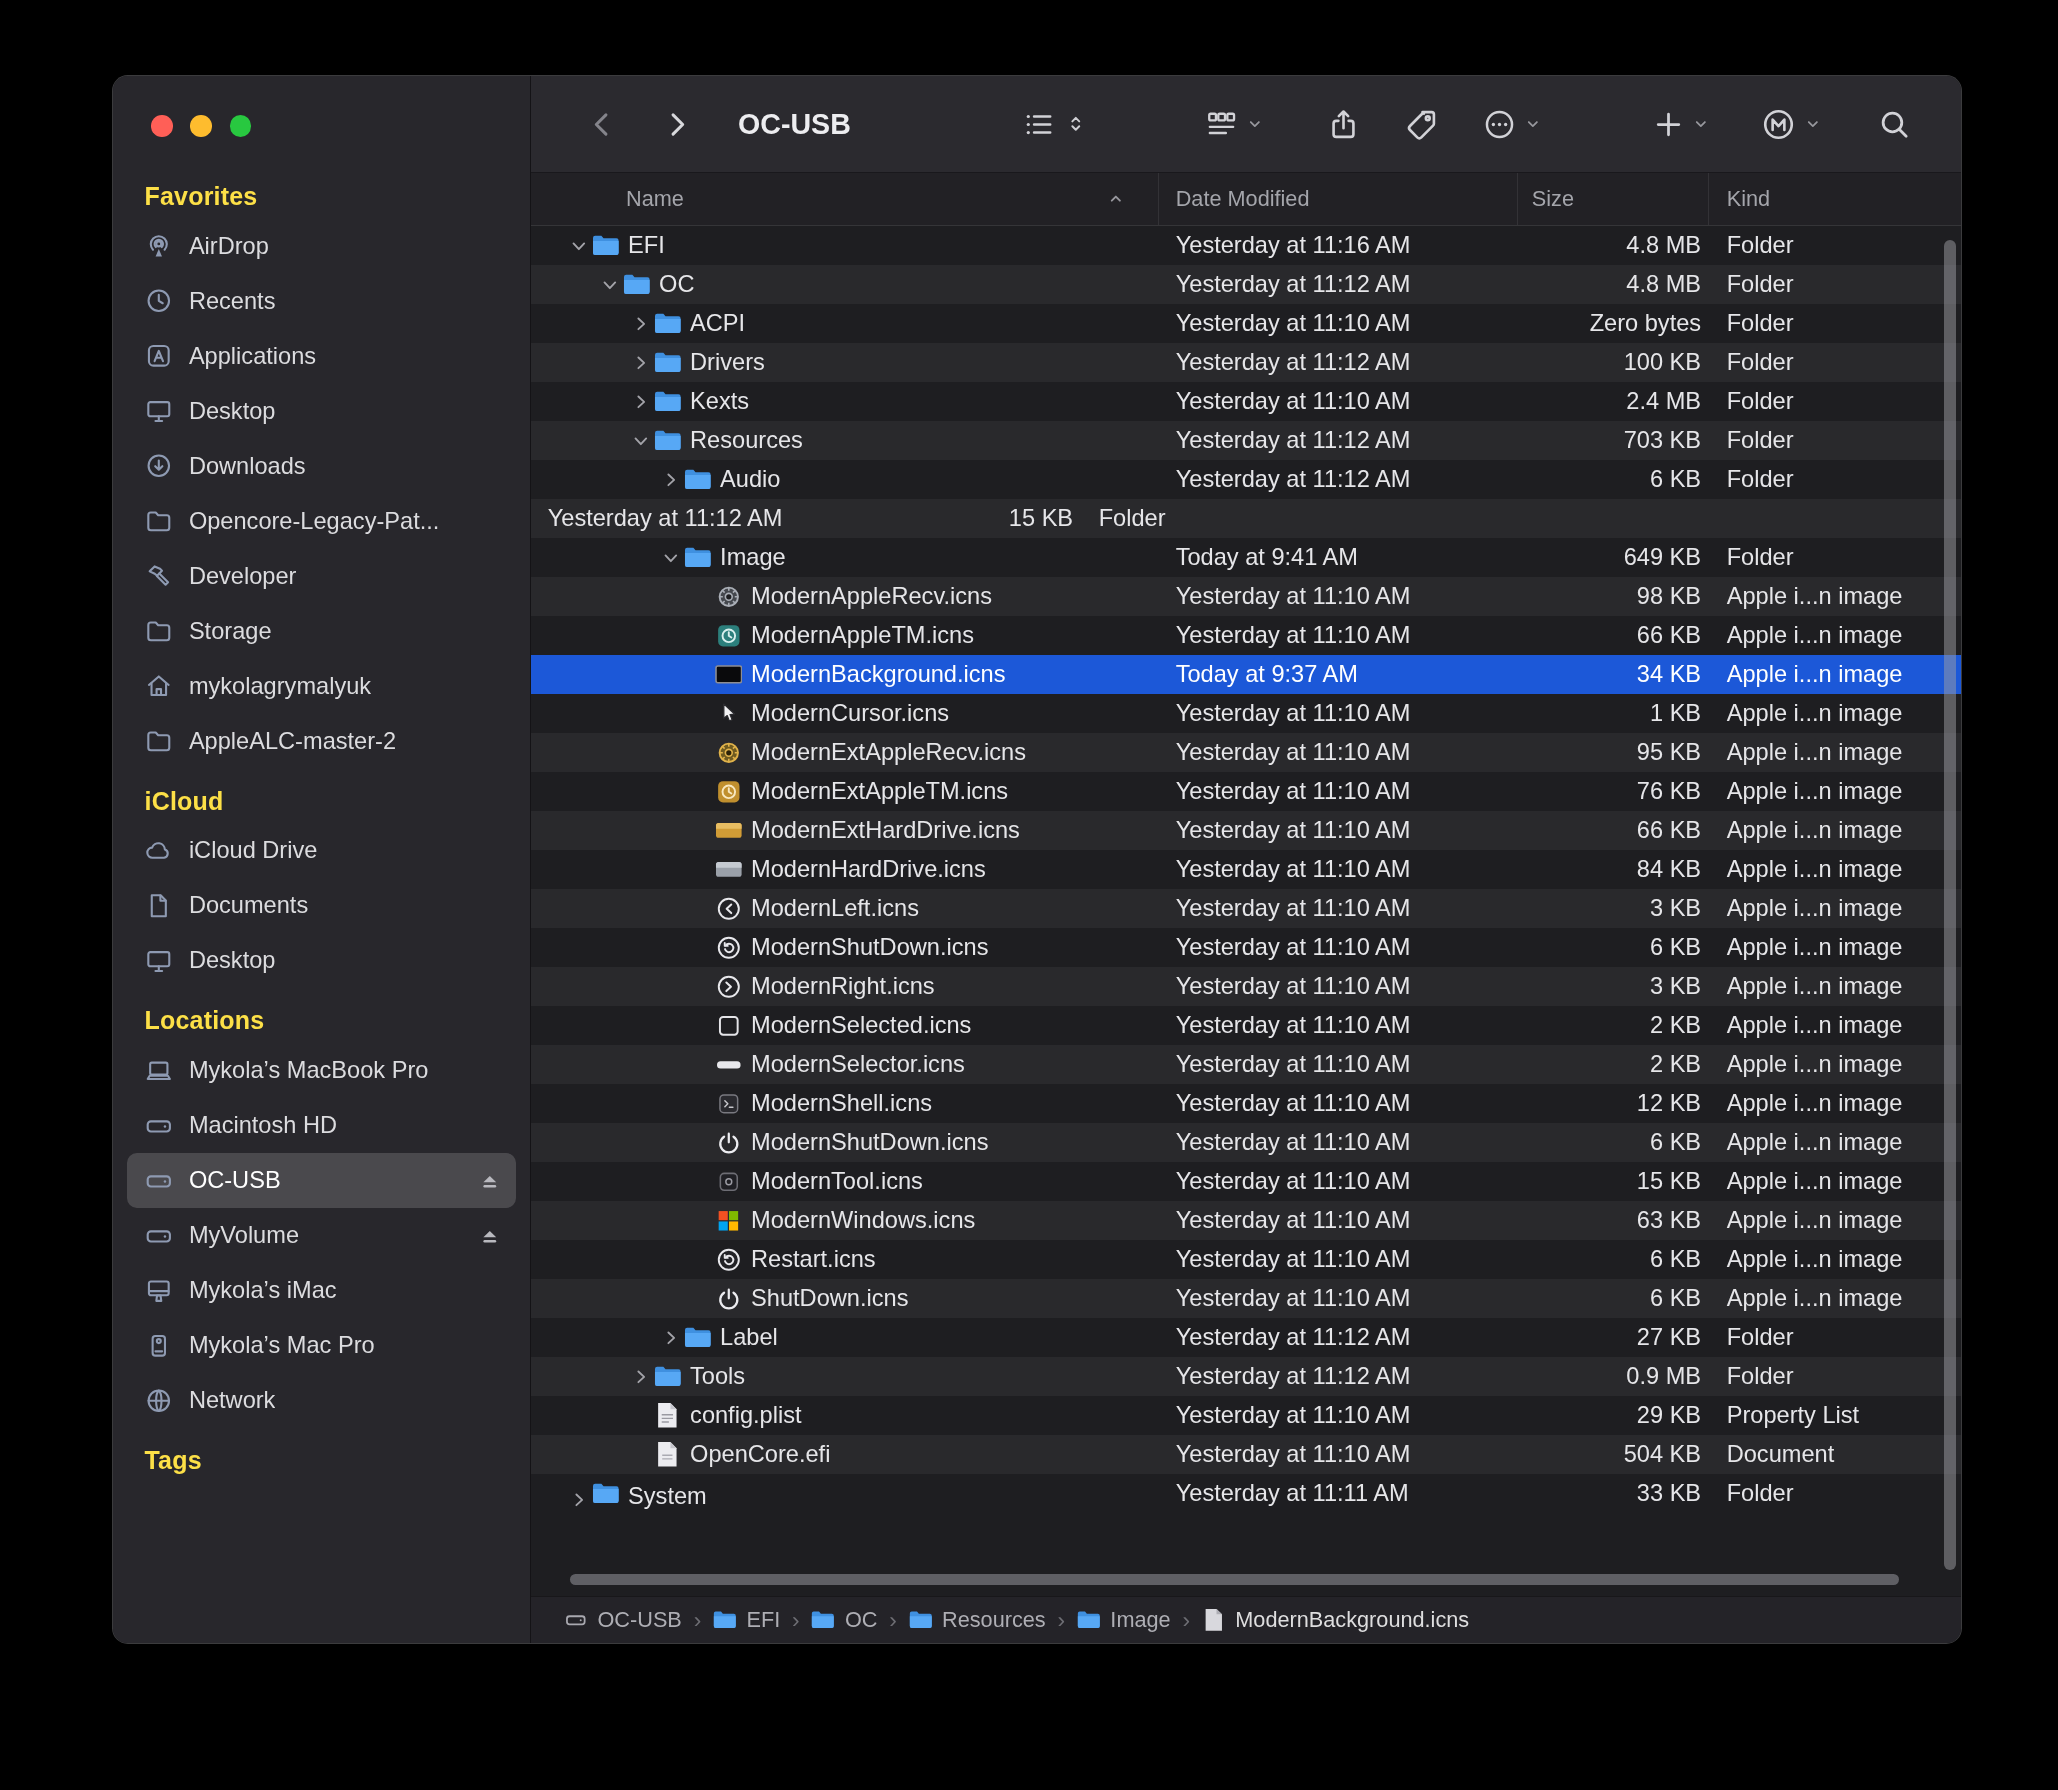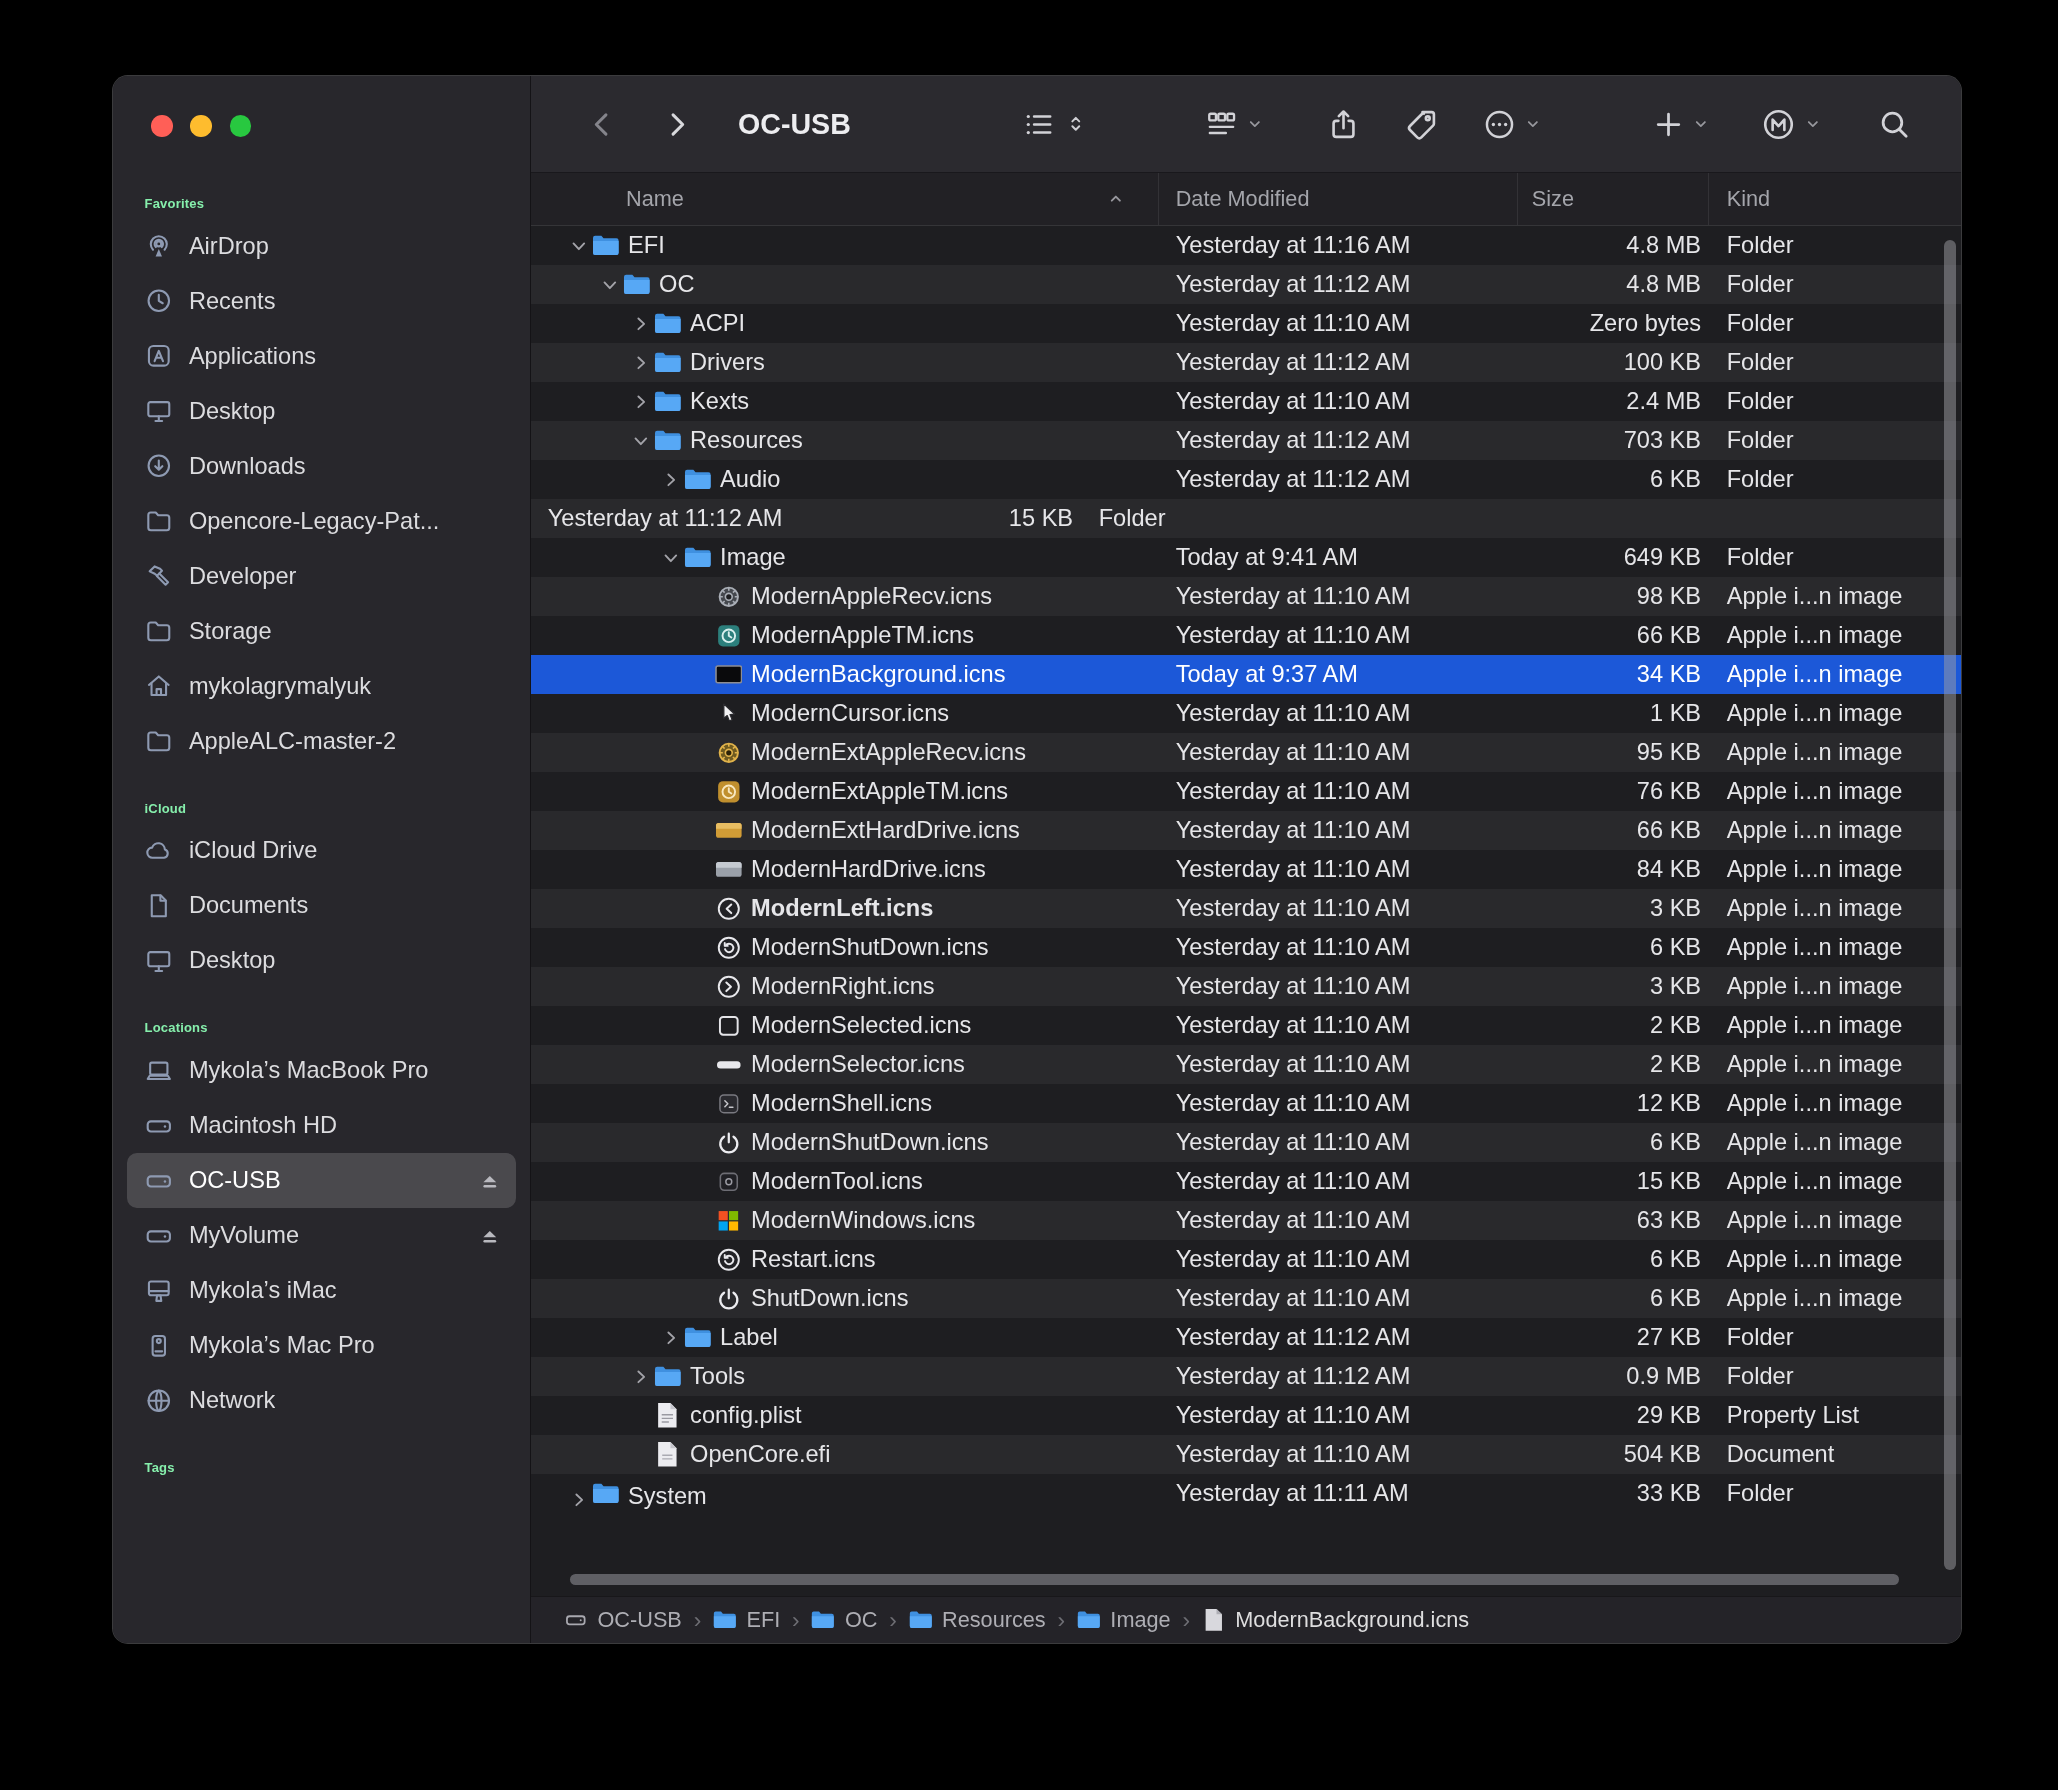--- a/index.html
+++ b/index.html
@@ -12,21 +12,21 @@
     box-shadow:0 39px 108px rgba(0,0,0,.85);
   }
 
   
   .sidebar{ width:417px; flex:none; background:#28272c; display:flex; flex-direction:column; }
   .traffic{ display:flex; gap:17.7px; padding:39px 0 0 38px; }
   .tl{ width:21.7px; height:21.7px; border-radius:50%; }
   .tl-close{ background:#ff5f57; } .tl-min{ background:#febc2e; } .tl-zoom{ background:#28c840; }
   .sb-body{ padding:43px 13.8px 0 13.8px; }
   .sb-header{ height:39px; display:flex; align-items:flex-end; padding:0 0 7.9px 17.7px;
-    font-size:13px; font-weight:700; color:#86efac; letter-spacing:0.2px; }
+    font-size:25px; font-weight:700; color:#fde047; letter-spacing:0.2px; }
   .sb-section + .sb-section{ margin-top:15.8px; }
   .sb-item{ height:55px; display:flex; align-items:center; padding:0 13.8px 0 17.7px;
     border-radius:9.9px; font-size:23.6px; color:#dcdcdf; }
   .sb-item.selected{ background:rgba(255,255,255,.16); color:#fff; }
   .sb-ic{ width:29.6px; height:29.6px; flex:none; margin-right:14.8px; color:#8e9ab2; display:flex; }
   .sb-ic svg{ width:100%; height:100%; }
   .sb-label{ white-space:nowrap; overflow:hidden; text-overflow:ellipsis; }
   .sb-eject{ margin-left:auto; width:25.6px; height:25.6px; color:#b9b9bf; display:flex; }
   .sb-eject svg{ width:100%; height:100%; }
 
@@ -720,21 +720,21 @@
                 <path fill="#c5cad1" d="M1 5.6A2.6 2.6 0 0 1 3.6 3h20.8A2.6 2.6 0 0 1 27 5.6V9H1z"></path>
               </svg>
             </span>
             <span>ModernHardDrive.icns</span>
           </div>
           <div class="c-date">Yesterday at 11:10 AM</div>
           <div class="c-size">84 KB</div>
           <div class="c-kind">Apple i...n image</div>
         </div>
         <div class="row alt">
-          <div class="c-name" style="padding-left: 158px; font-weight: bold;">
+          <div class="c-name" style="padding-left: 158px;">
             <span class="disc"></span>
             <span class="fic">
               <svg width="25.6" height="25.6" viewBox="0 0 24 24">
                 <circle cx="12" cy="12" r="9.4" fill="#222226" stroke="#e8e8ec" stroke-width="1.8"></circle>
                 <path d="M14.3 8 10 12l4.3 4" stroke="#e8e8ec" stroke-width="1.9" fill="none" stroke-linecap="round" stroke-linejoin="round"></path>
               </svg>
             </span>
             <span>ModernLeft.icns</span>
           </div>
           <div class="c-date">Yesterday at 11:10 AM</div>

